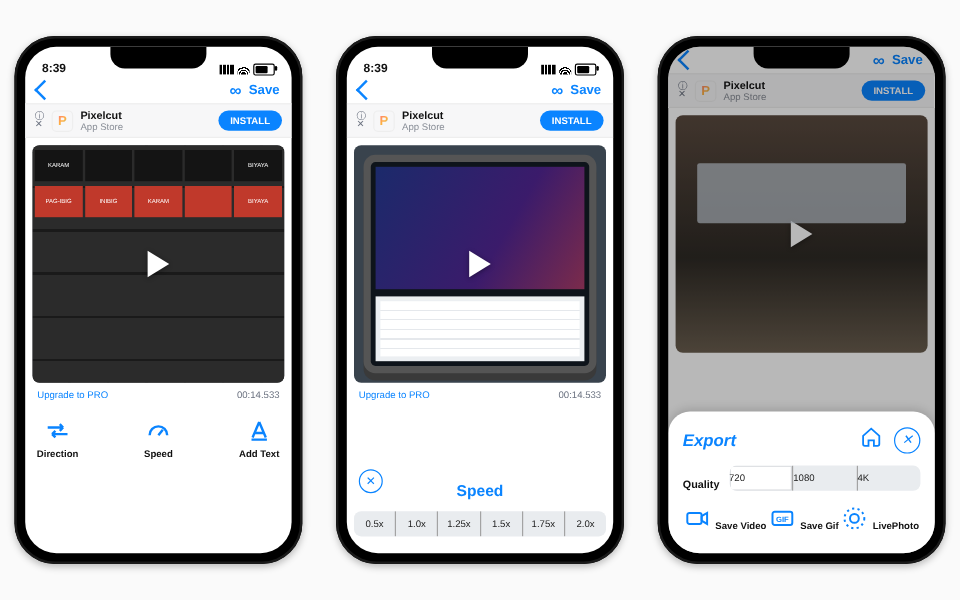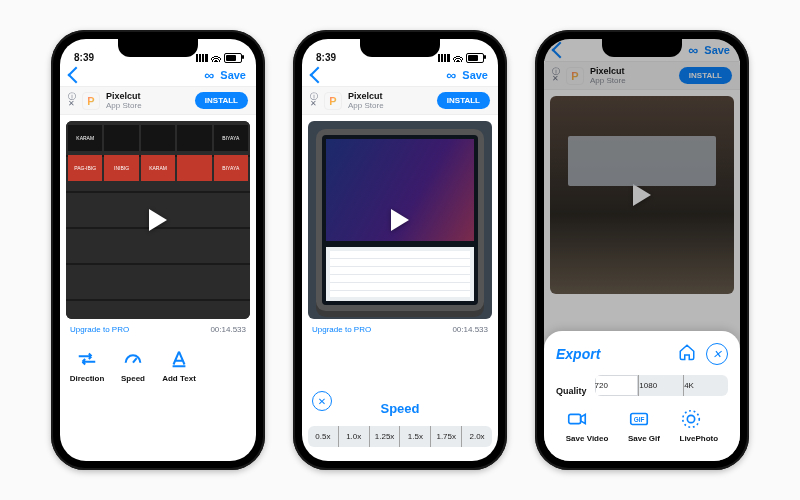--- a/index.html
+++ b/index.html
@@ -6,21 +6,21 @@
   html,body{margin:0;padding:0;}
   body{
     width:800px;height:500px;
     background:#fafafa;
     font-family:-apple-system,Helvetica,Arial,sans-serif;
     color:var(--text);
     display:flex;justify-content:center;align-items:center;gap:28px;
     font-size:11px;
   }
   .phone{
-    width:214px;height:440px;
+    width:240px;height:440px;
     background:#000;border-radius:34px;
     padding:9px;box-sizing:border-box;
     box-shadow:0 2px 6px rgba(0,0,0,.25), inset 0 0 0 2px #1a1a1a;
     position:relative;
   }
   .screen{
     width:100%;height:100%;
     background:#fff;border-radius:26px;
     overflow:hidden;position:relative;
     display:flex;flex-direction:column;
@@ -78,21 +78,21 @@
 
   .preview.v3{position:relative;background:linear-gradient(180deg,#5a4a3f,#2e2a25 60%,#6a5e4f);}
   .v3::after{content:"";position:absolute;left:18px;right:18px;top:40px;height:50px;background:#cfd9e2;border-radius:2px;opacity:.7;}
 
   
   .info{display:flex;justify-content:space-between;padding:0 10px 4px;font-size:8px;}
   .info .l{color:var(--accent);}
   .info .r{color:#6b7280;}
 
   
-  .toolbar{display:flex;justify-content:flex-start;padding:10px 4px 18px;}
+  .toolbar{display:flex;justify-content:space-between;padding:10px 4px 18px;}
   .tool{display:flex;flex-direction:column;align-items:center;gap:4px;width:46px;}
   .ticon{width:22px;height:22px;display:flex;align-items:center;justify-content:center;color:var(--accent);}
   .ticon svg{width:22px;height:22px;}
   .tlabel{font-size:8px;font-weight:700;}
 
   
   .panel{margin-top:auto;text-align:center;padding:0 6px 14px;position:relative;}
   .panel .close{position:absolute;left:10px;top:-4px;width:18px;height:18px;border:1.5px solid var(--accent);border-radius:50%;display:flex;align-items:center;justify-content:center;color:var(--accent);font-size:10px;}
   .panel h3{color:var(--accent);font-size:13px;margin:6px 0 10px;font-weight:700;}
   .seg{display:flex;gap:0;background:#e9ecef;border-radius:6px;overflow:hidden;}
@@ -105,21 +105,21 @@
   .sheet .hdr{display:flex;align-items:center;justify-content:space-between;margin-bottom:10px;font-style:italic;}
   .sheet h3{color:var(--accent);margin:0;font-size:14px;font-weight:800;}
   .sheet .icons{display:flex;gap:10px;align-items:center;}
   .ibtn{width:20px;height:20px;border:1.5px solid var(--accent);border-radius:50%;display:flex;align-items:center;justify-content:center;color:var(--accent);font-size:11px;}
   .home{border-radius:4px;border:none;color:var(--accent);font-size:16px;}
   .qrow{display:flex;align-items:flex-end;gap:8px;margin:4px 0 12px;}
   .qrow .lab{font-size:9px;font-weight:700;}
   .qrow .seg{flex:1;}
   .qrow .seg span.sel{background:#fff;box-shadow:inset 0 0 0 1px #d5d8dc;}
   .actions{display:flex;justify-content:space-around;}
-  .act{display:flex;flex-direction:column;align-items:flex-start;gap:4px;color:var(--accent);}
+  .act{display:flex;flex-direction:row;align-items:flex-end;gap:4px;color:var(--accent);}
   .act svg{width:22px;height:22px;}
   .alabel{font-size:8px;font-weight:700;color:#111;}
 </style>
 </head>
 <body>
 
 <div class="phone">
  <div class="screen">
   <div class="notch"></div>
   <div class="status">

